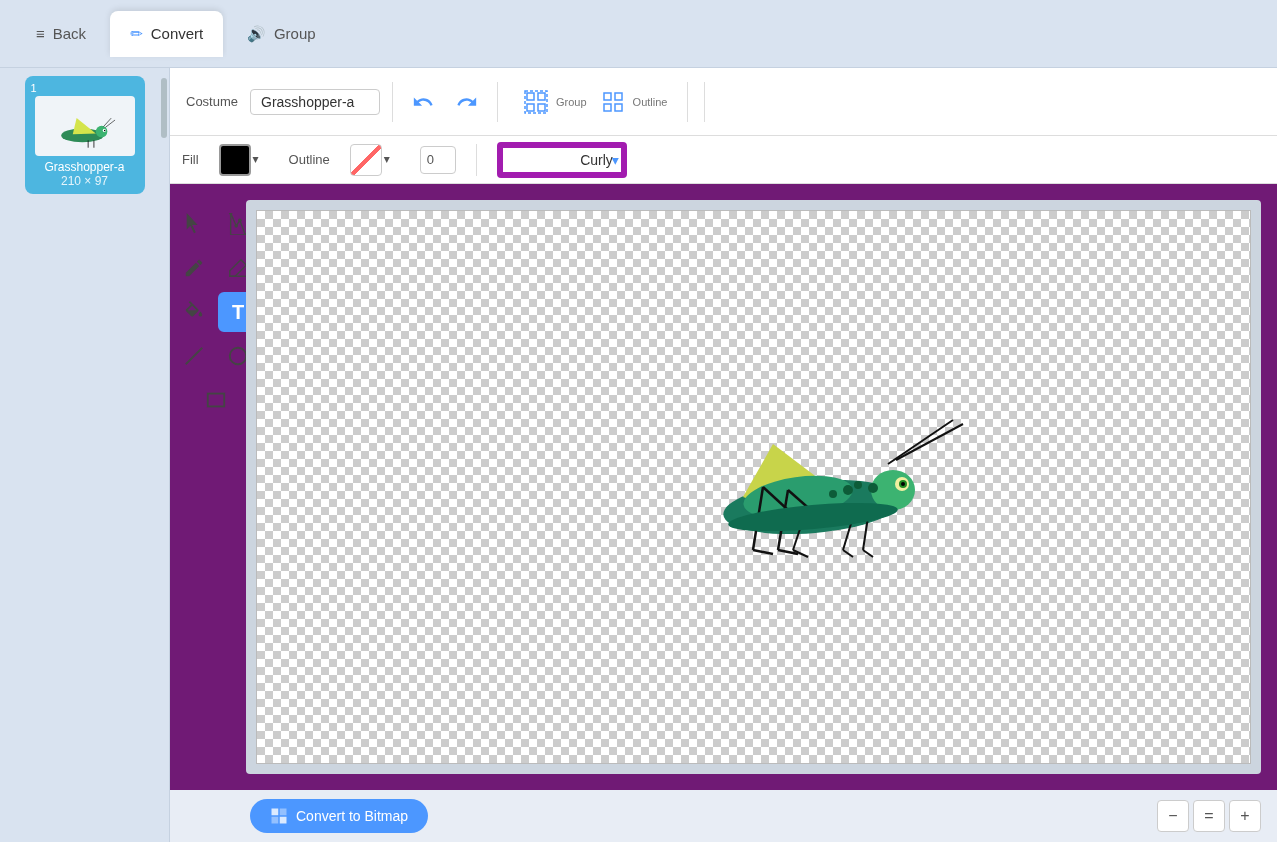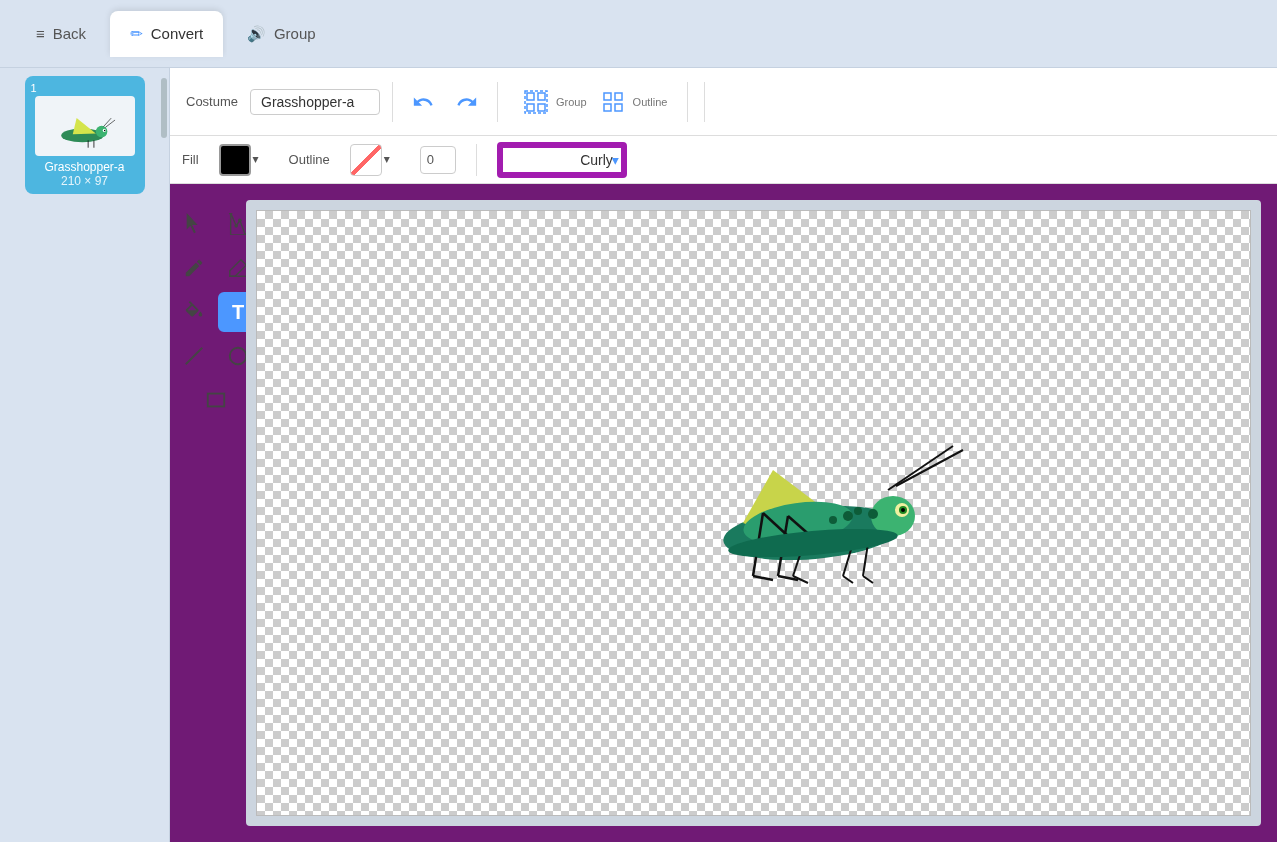--- a/index.html
+++ b/index.html
@@ -604,14 +604,36 @@
             <line x1="155" y1="110" x2="130" y2="88" stroke="#111" stroke-width="2.5"></line>
             <line x1="130" y1="88" x2="120" y2="148" stroke="#111" stroke-width="2.5"></line>
             <line x1="120" y1="148" x2="140" y2="152" stroke="#111" stroke-width="2.5"></line>
 
             <ellipse cx="155" cy="115" rx="85" ry="12" fill="#0f6b4f" transform="rotate(-5, 155, 115)"></ellipse>
           </svg>
         </div>
       </div>
     </div>
 
+    <div class="bottom-bar">
+      <button class="convert-btn">
+        <svg width="18" height="18" viewBox="0 0 24 24">
+            <rect x="2" y="2" width="9" height="9" fill="white" opacity="0.8"></rect>
+            <rect x="13" y="2" width="9" height="9" fill="white" opacity="0.4"></rect>
+            <rect x="2" y="13" width="9" height="9" fill="white" opacity="0.4"></rect>
+            <rect x="13" y="13" width="9" height="9" fill="white" opacity="0.8"></rect>
+          </svg>
+        <span>Convert to Bitmap</span>
+      </button>
+      <div class="zoom-controls">
+        <button class="zoom-btn">
+          <span>−</span>
+        </button>
+        <button class="zoom-btn">
+          <span>=</span>
+        </button>
+        <button class="zoom-btn">
+          <span>+</span>
+        </button>
+      </div>
+    </div>
   </div>
 </div>
 
 </body></html>

